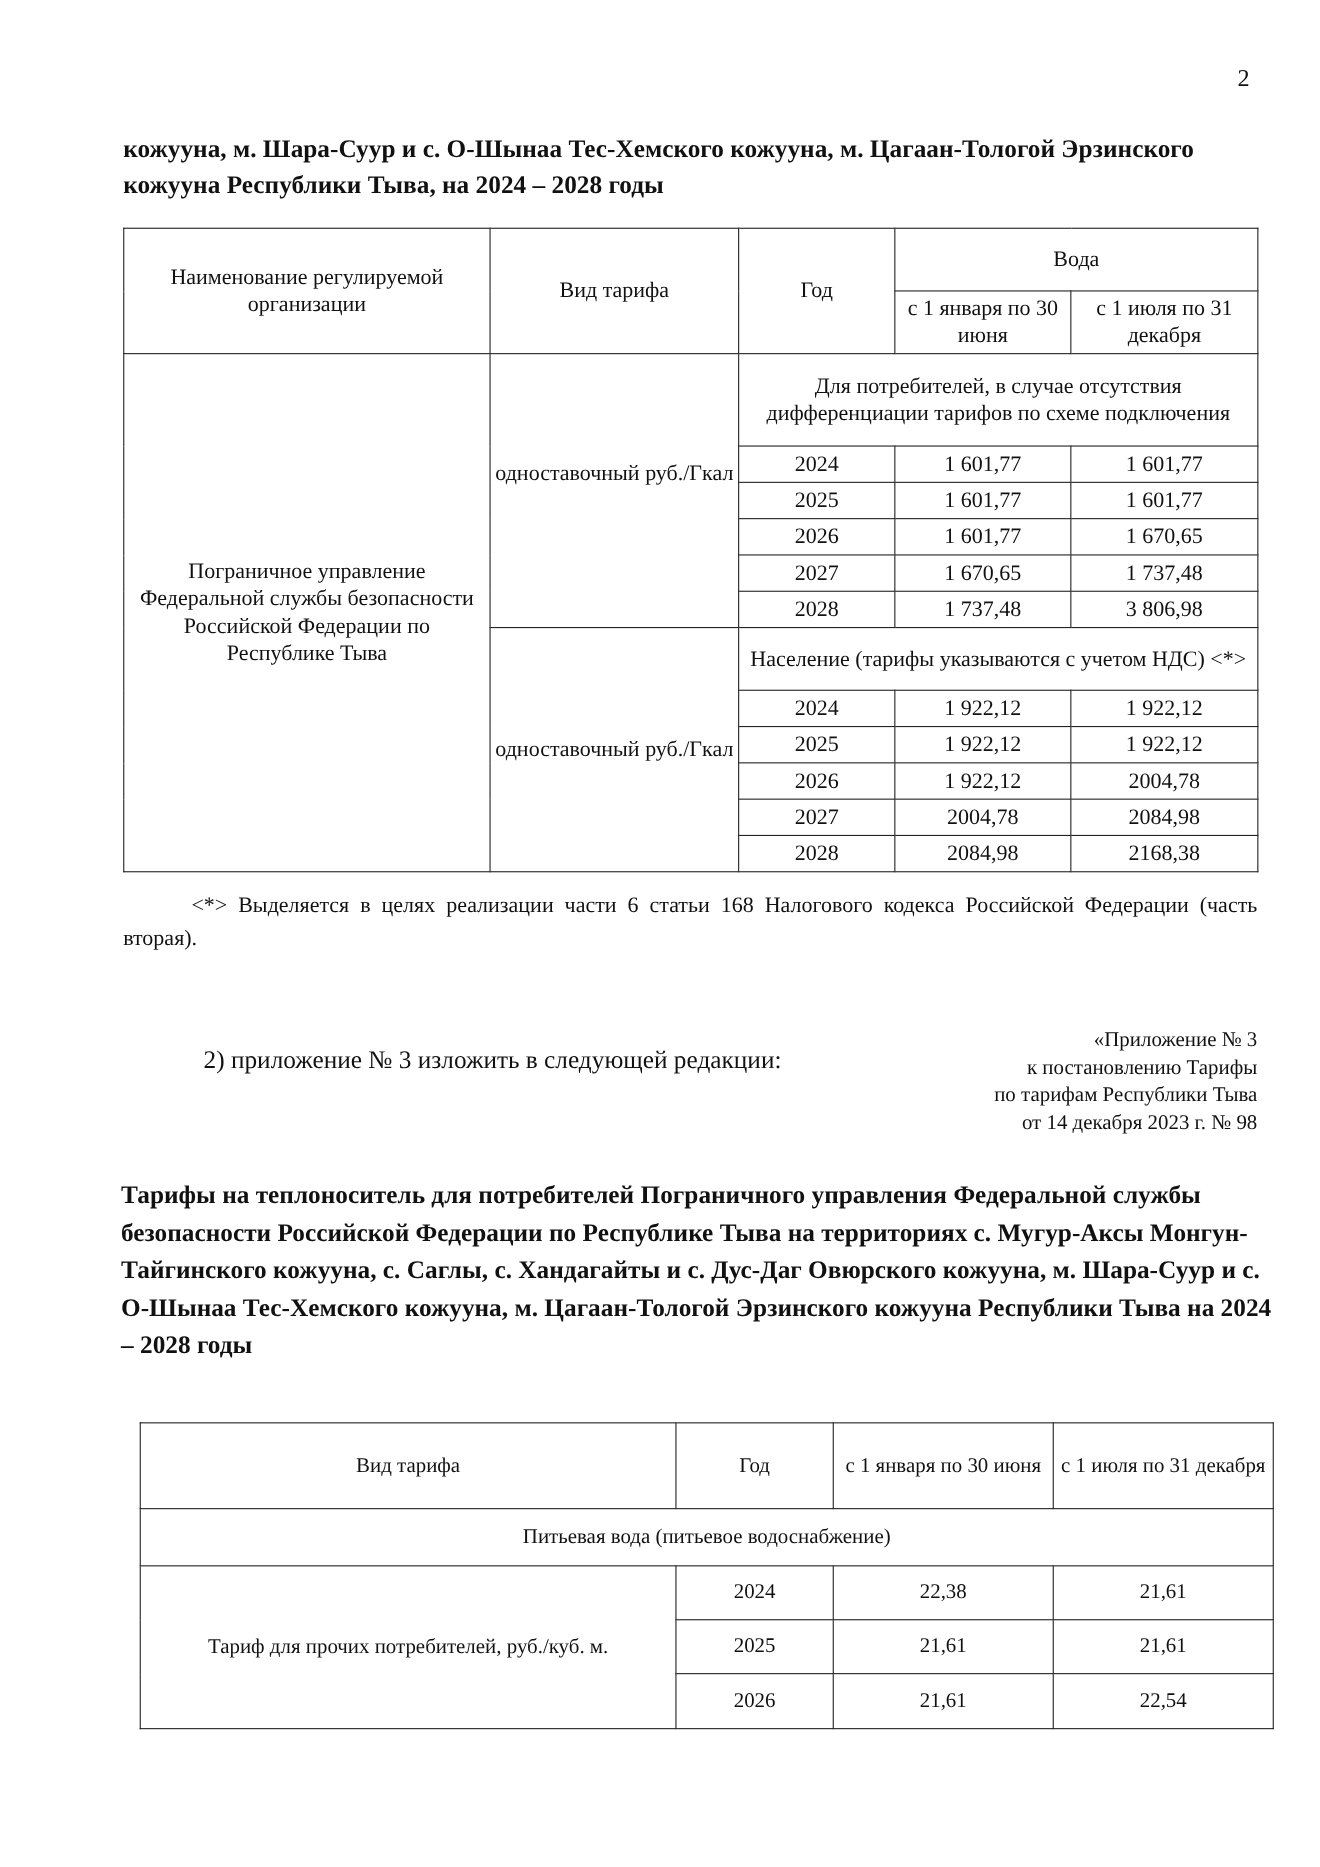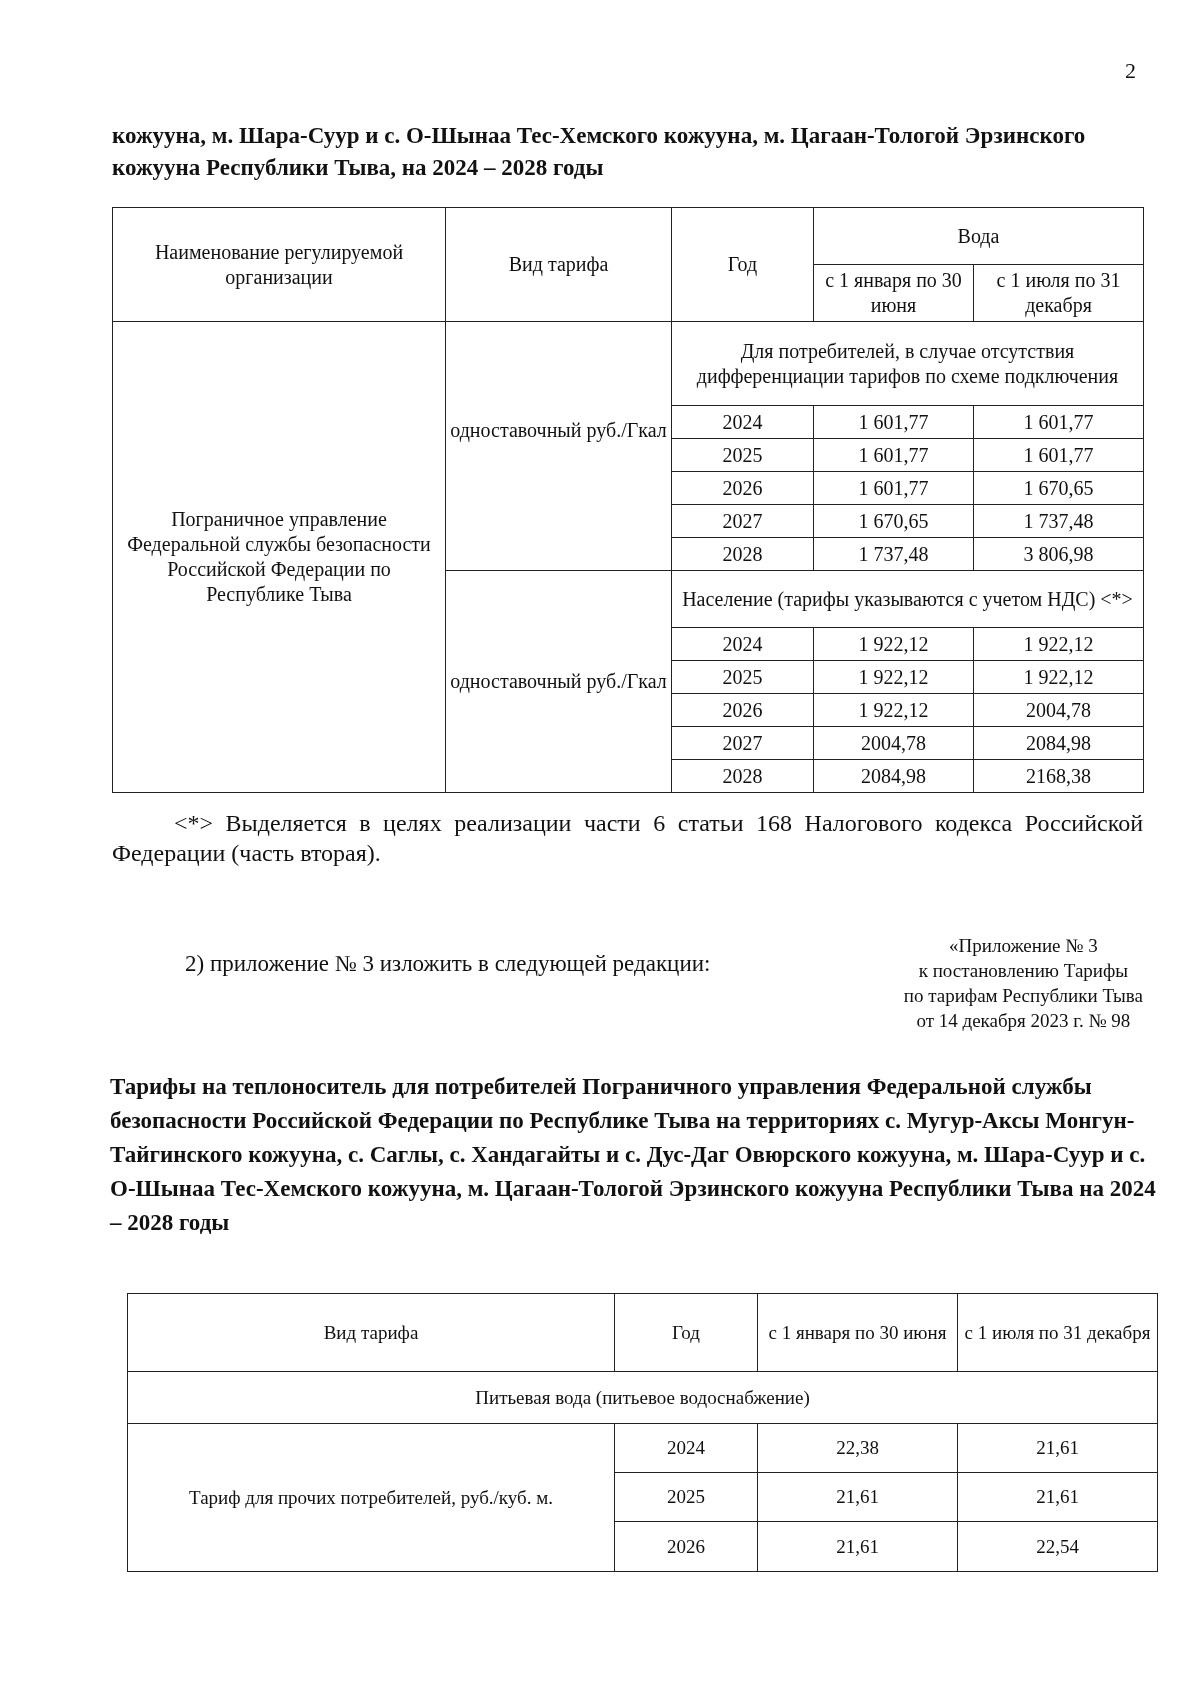--- a/index.html
+++ b/index.html
@@ -8,23 +8,23 @@
   .abs { position:absolute; }
   .page-num { left:1125px; top:58px; font-size:22px; }
   .title { left:112px; width:1031px; font-weight:bold; font-size:23px; line-height:32px; }
   .title1 { top:120px; }
   .title2 { top:1070px; left:110px; width:1050px; line-height:34px; font-size:23px; }
   table { border-collapse:collapse; position:absolute; table-layout:fixed; }
   td { border:1.5px solid #222; text-align:center; vertical-align:middle; padding:0 4px; font-size:20px; line-height:25px; }
   #t1 { left:112px; top:207px; width:1031px; }
   #t2 { left:127px; top:1293px; width:1030px; }
   #t2 td { font-size:19px; line-height:24px; }
-  .foot { left:112px; top:808px; width:1031px; font-size:24px; line-height:30px; text-align:justify; text-indent:62px; }
+  .foot { left:112px; top:808px; width:1031px; font-size:20px; line-height:30px; text-align:justify; text-indent:62px; }
   .item2 { left:185px; top:903px; font-size:23px;margin-top:48px; }
-  .appendix { right:57px; top:933px; text-align:center; font-size:19px; line-height:25px; }
+  .appendix { right:57px; top:933px; text-align:right; font-size:19px; line-height:25px; }
   .appendix div { white-space:nowrap; }
 </style>
 </head>
 <body>
 
 <div class="abs page-num">2</div>
 <div class="abs title title1">кожууна, м. Шара-Суур и с. О-Шынаа Тес-Хемского кожууна, м. Цагаан-Тологой Эрзинского кожууна Республики Тыва, на 2024 – 2028 годы</div>
 
 <table id="t1">
   <colgroup>

